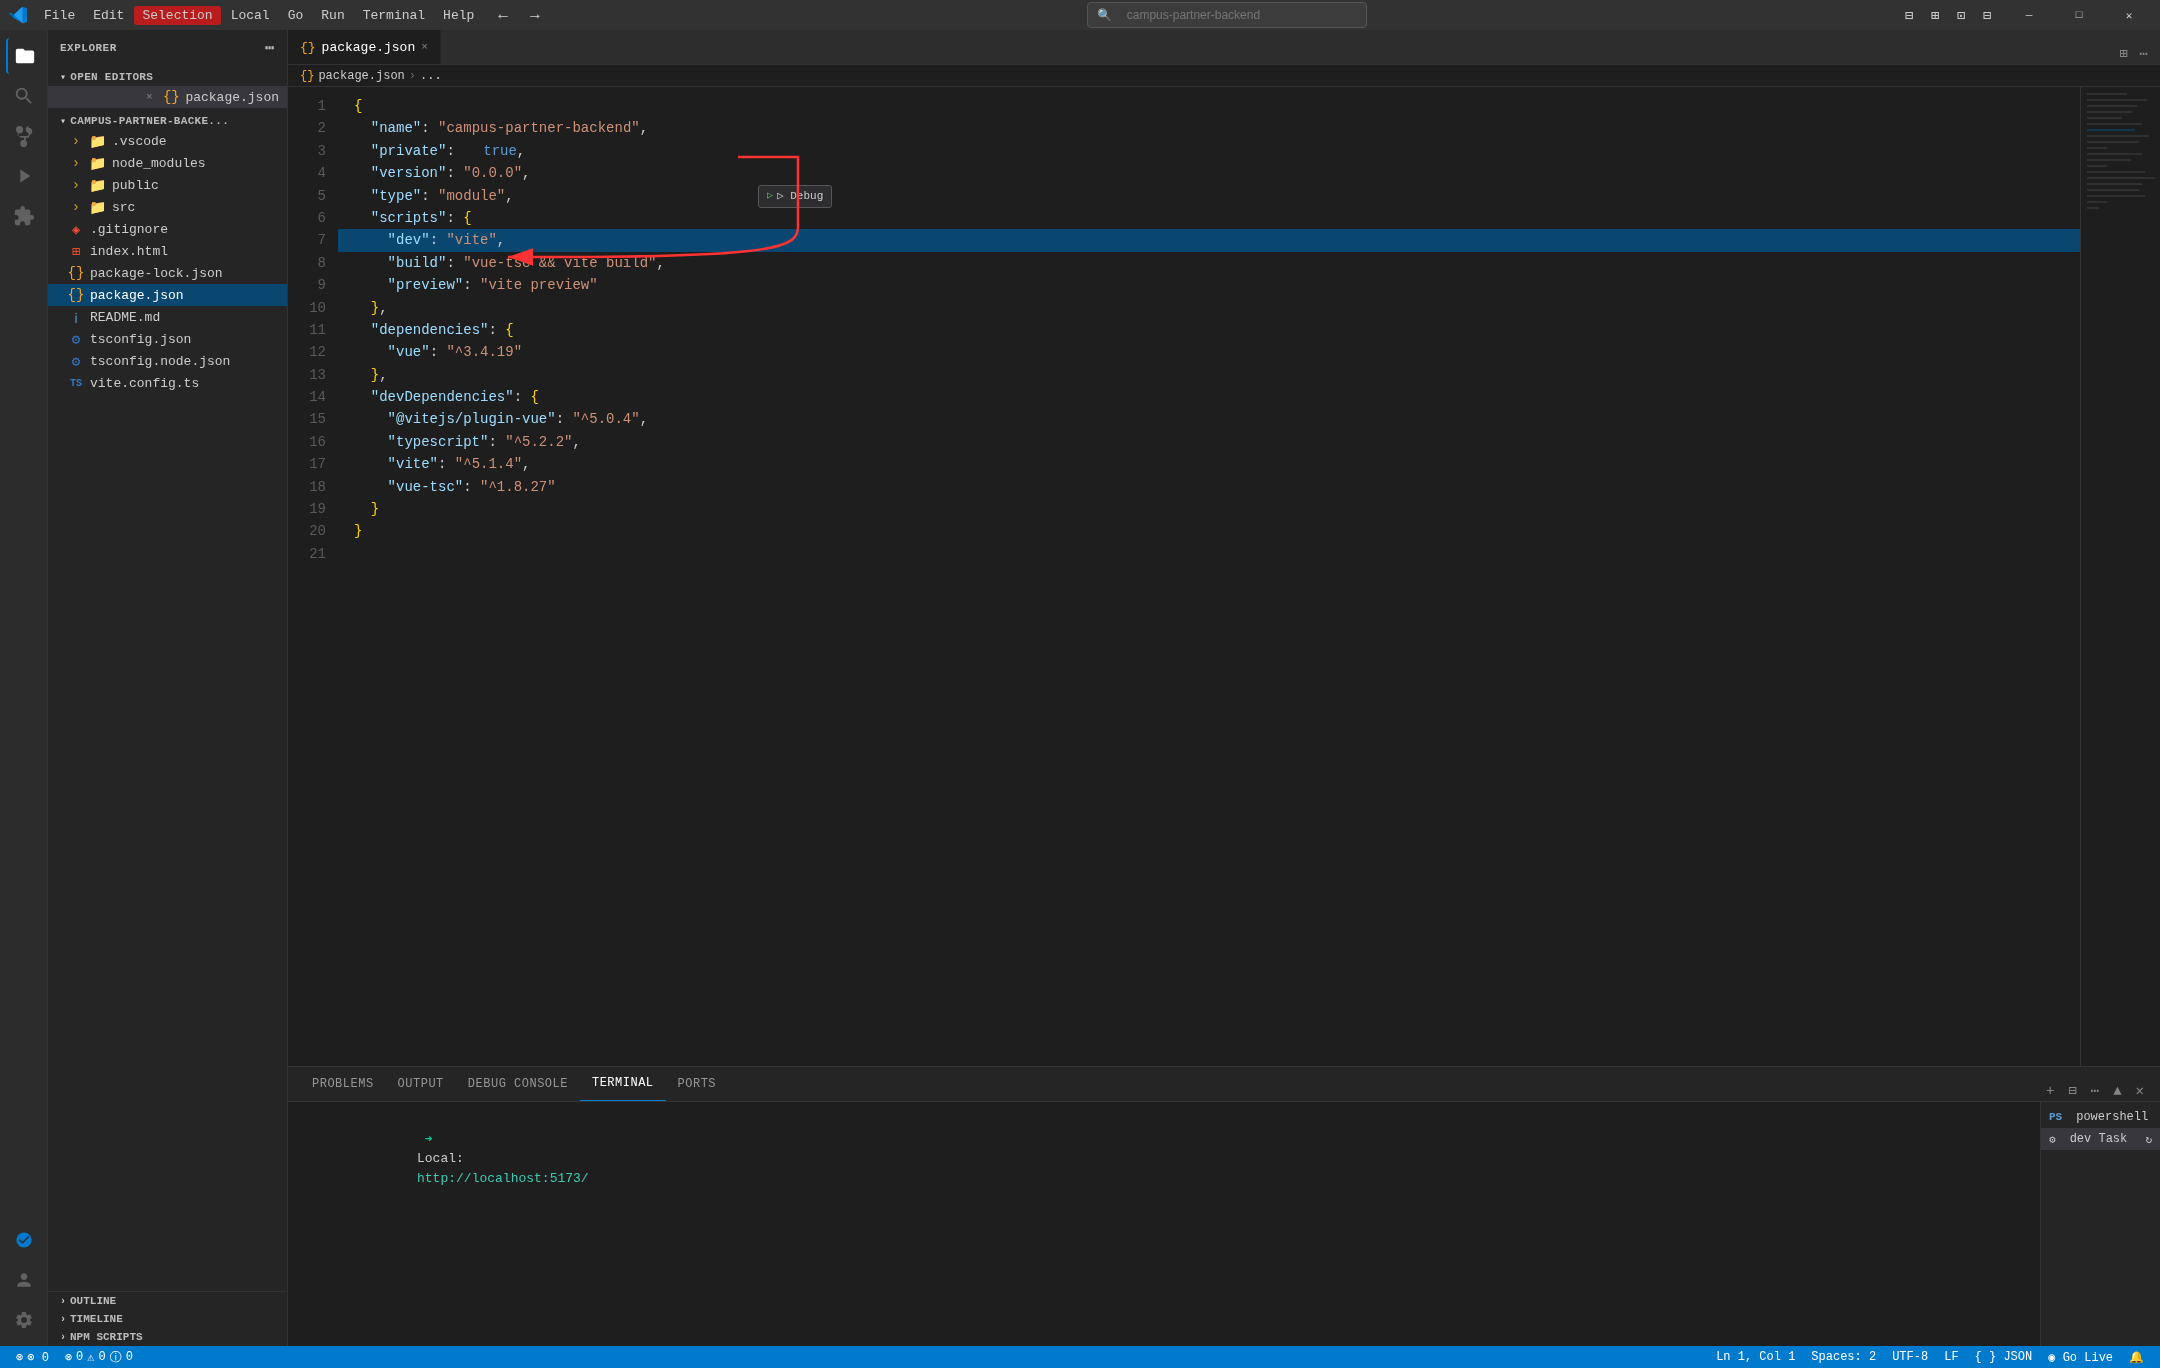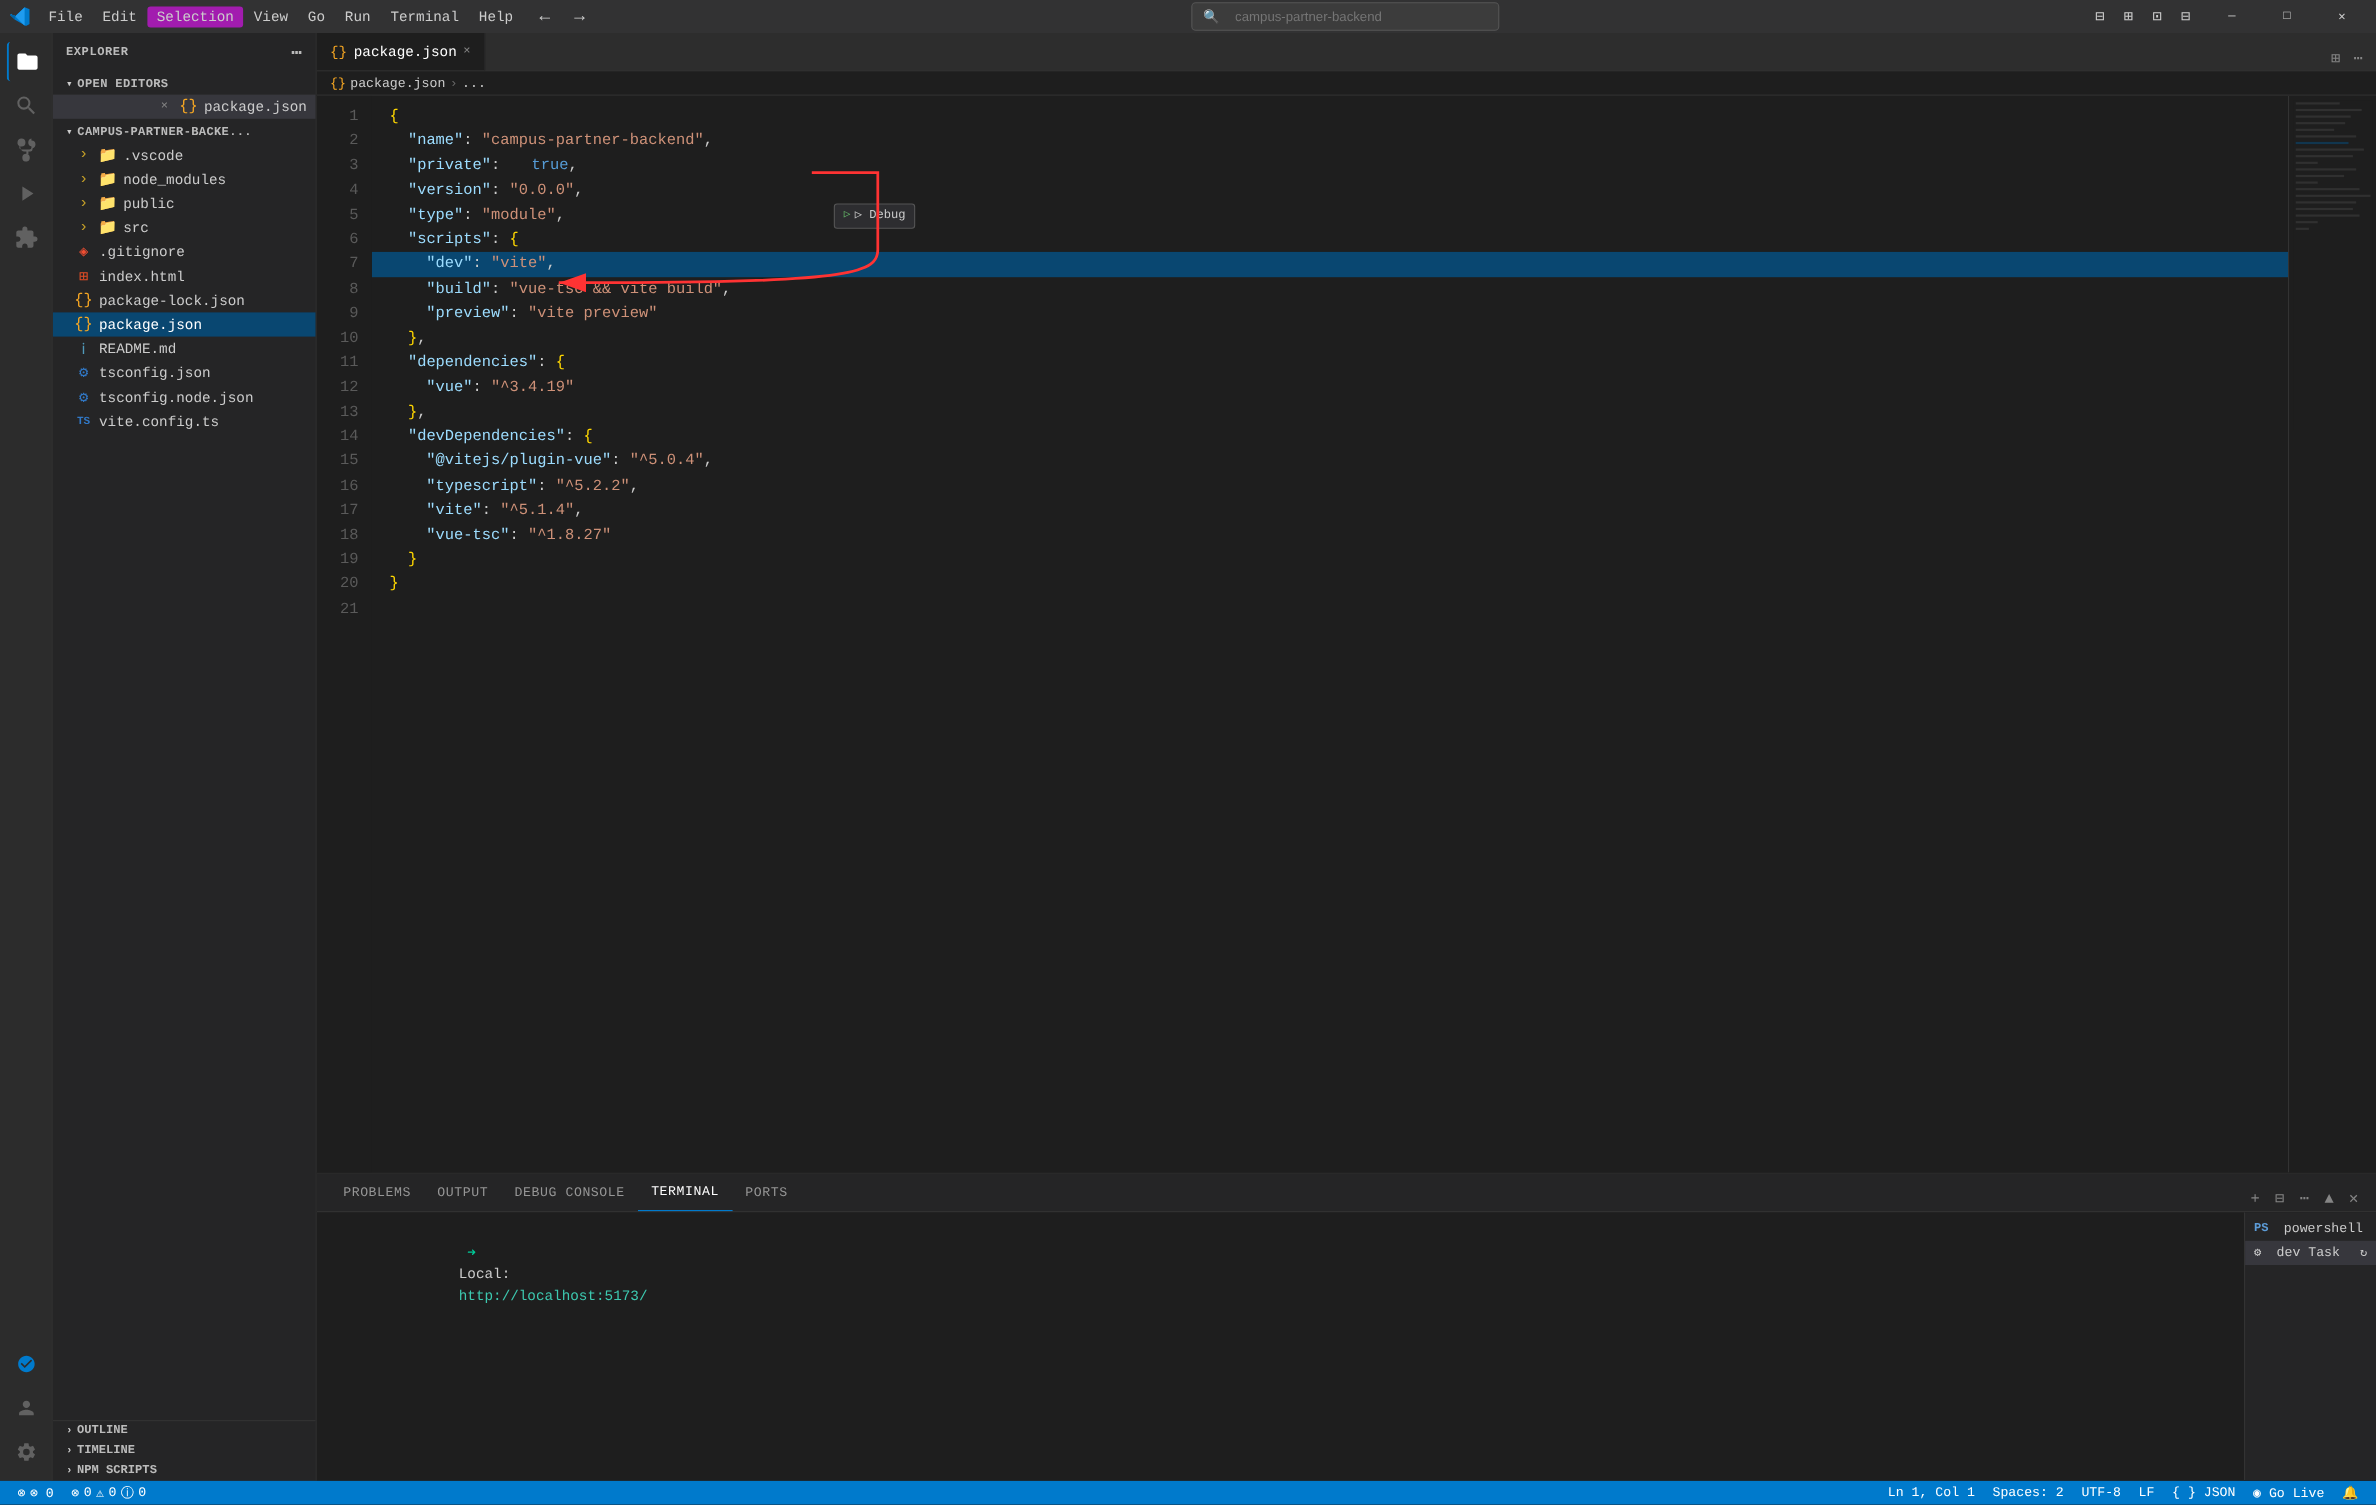--- a/index.html
+++ b/index.html
@@ -37,21 +37,21 @@
       gap: 2px;
     }
     .titlebar-menu-item {
       padding: 2px 8px;
       color: #cccccc;
       font-size: 13px;
       cursor: pointer;
       border-radius: 3px;
     }
     .titlebar-menu-item.active {
-      background: #a21caf;
+      background: #b91c1c;
       text-align: center;
     }
     .titlebar-search {
       flex: 1;
       display: flex;
       justify-content: center;
     }
     .titlebar-search input {
       width: 300px;
       background: #3c3c3c;
@@ -482,21 +482,21 @@
     <svg width="18" height="18" viewBox="0 0 100 100">
       <path d="M74.5 3.5L26 51.5 6.5 35.5 0 42l26 24.5L81 97.5l19-10V13L74.5 3.5z" fill="#007acc"></path>
       <path d="M74.5 96.5l-48-48 48-45V96.5z" fill="#1f9cf0"></path>
       <path d="M0 42l26 24.5V42L0 42z" fill="#0065a9"></path>
     </svg>
   </div>
   <div class="titlebar-menu">
     <div class="titlebar-menu-item">File</div>
     <div class="titlebar-menu-item">Edit</div>
     <div class="titlebar-menu-item active">Selection</div>
-    <div class="titlebar-menu-item">View</div>
+    <div class="titlebar-menu-item">Local</div>
     <div class="titlebar-menu-item">Go</div>
     <div class="titlebar-menu-item">Run</div>
     <div class="titlebar-menu-item">Terminal</div>
     <div class="titlebar-menu-item">Help</div>
   </div>
   <div style="display:flex;align-items:center;gap:6px;padding:0 8px;">
     <div class="titlebar-menu-item" style="font-size:16px;">←</div>
     <div class="titlebar-menu-item" style="font-size:16px;">→</div>
   </div>
   <div class="titlebar-search">

